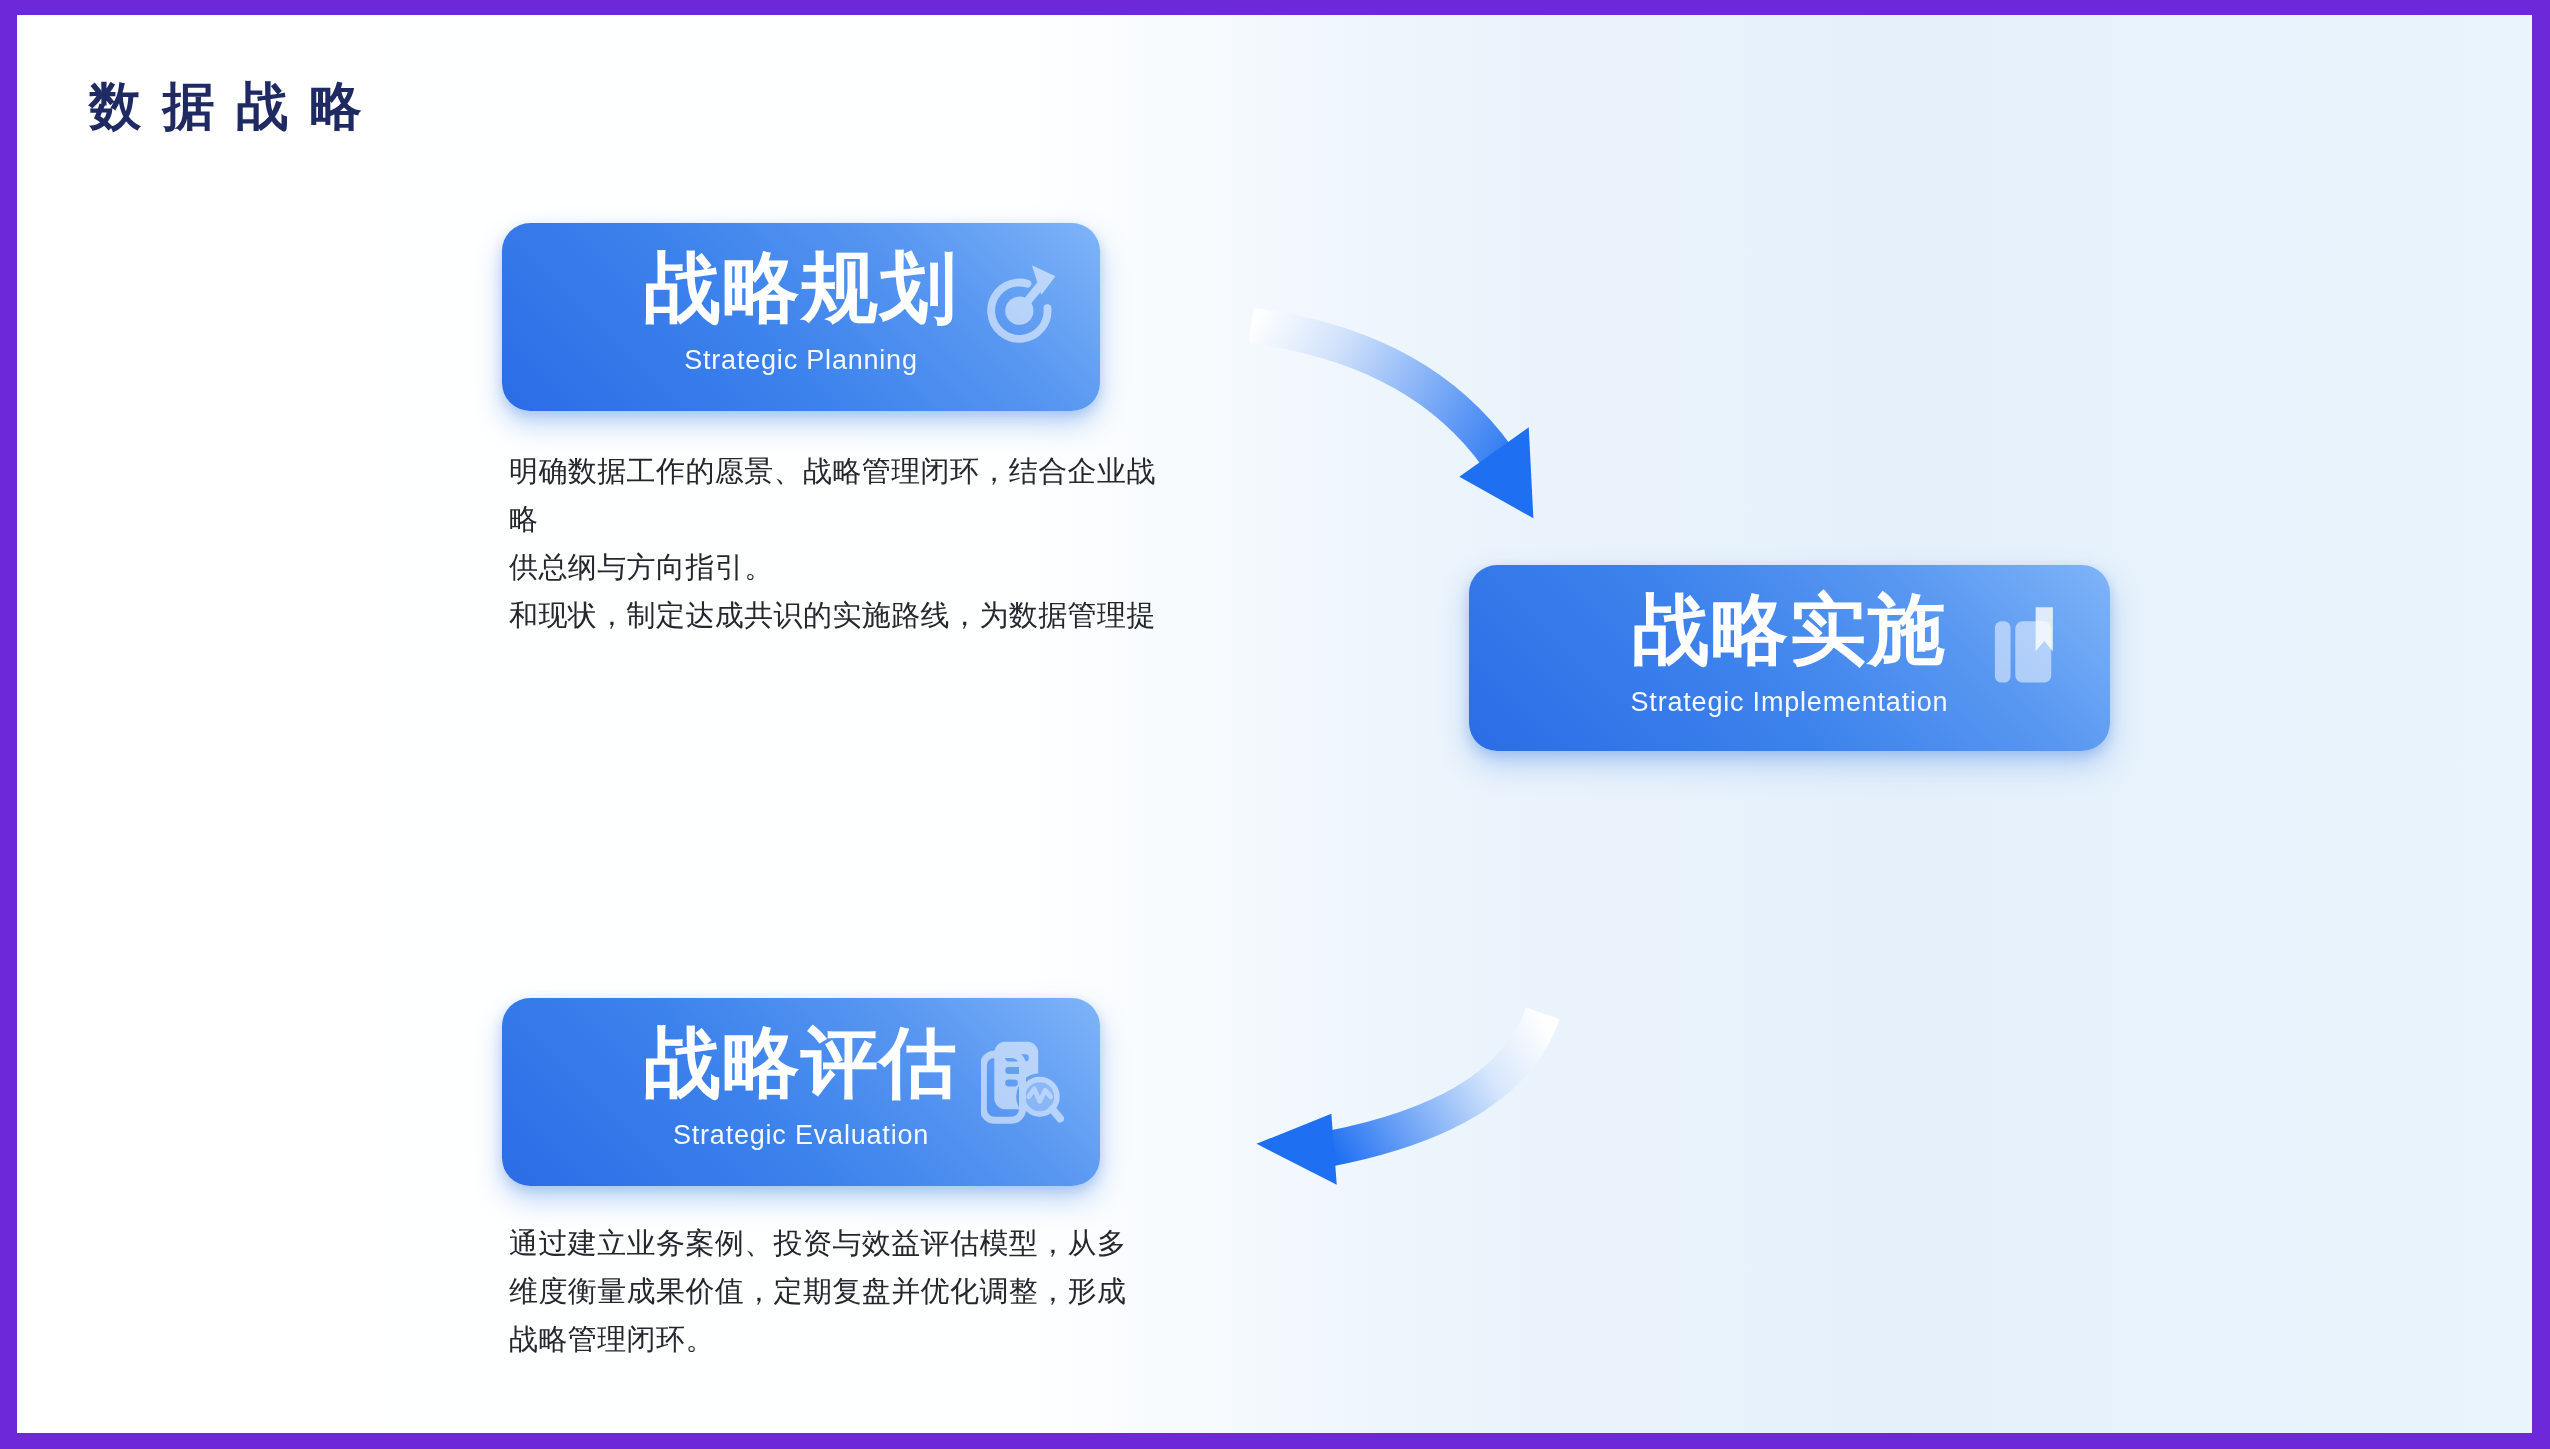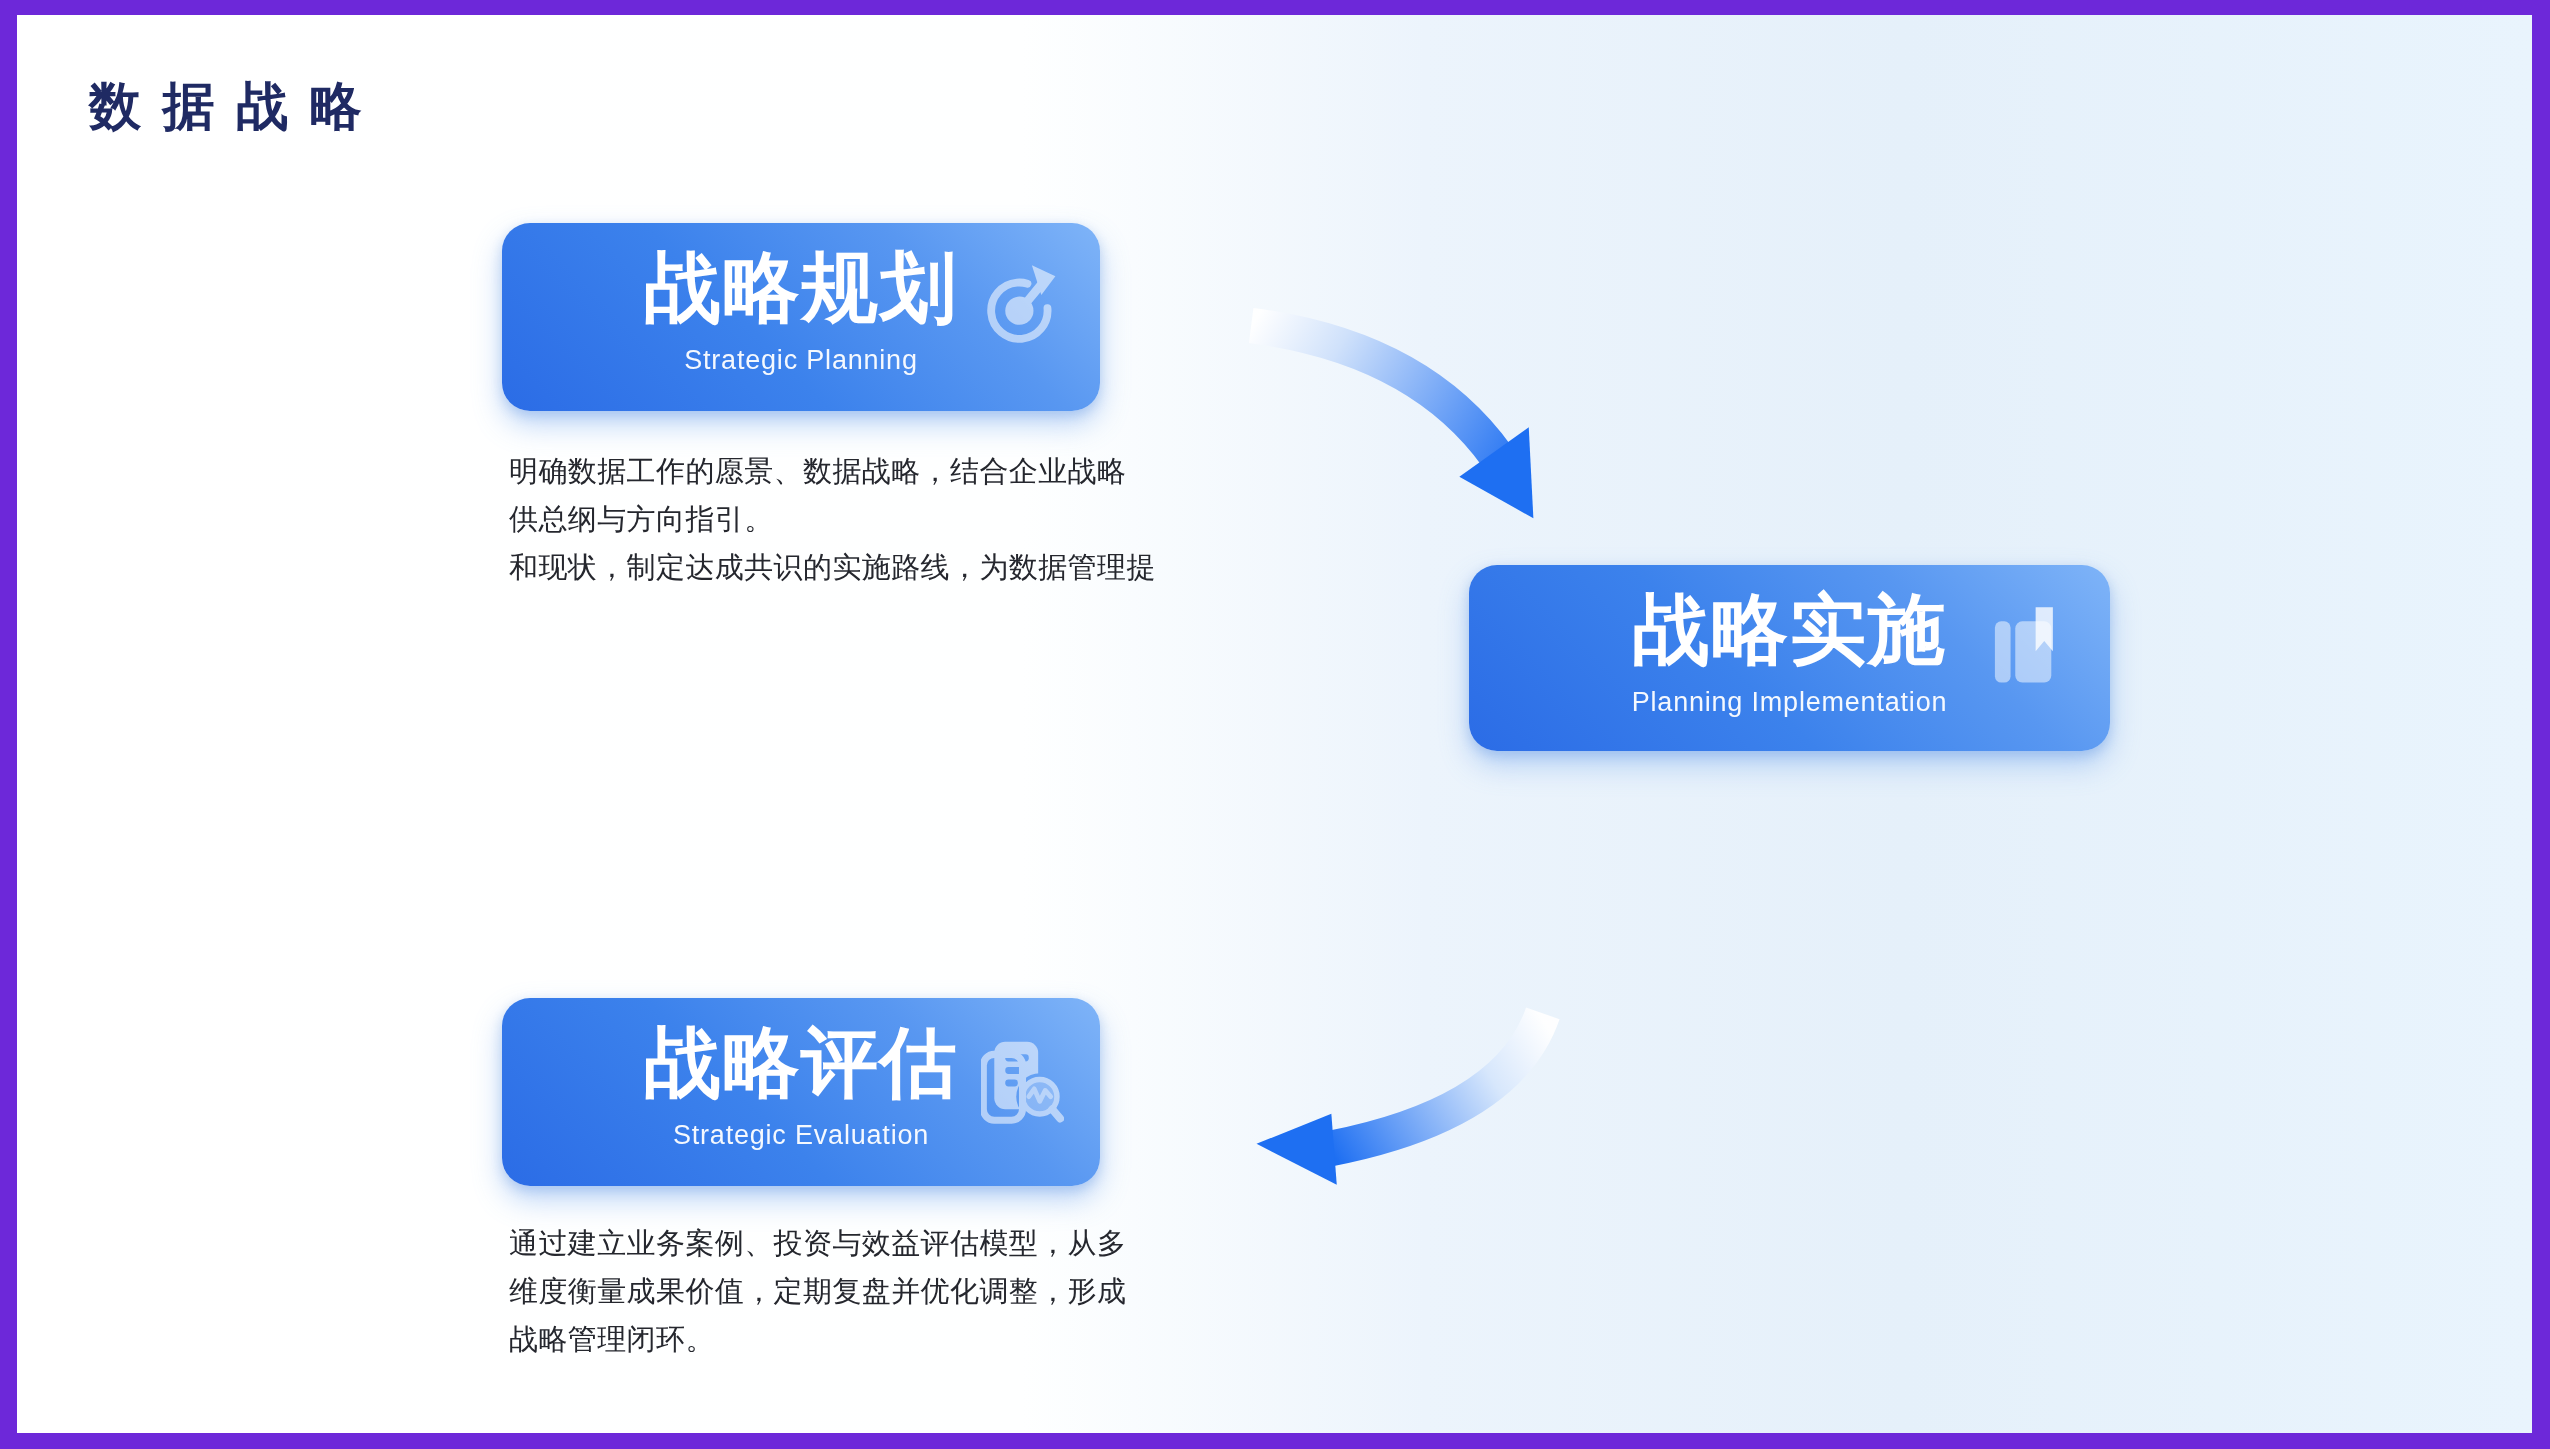--- a/index.html
+++ b/index.html
@@ -64,21 +64,21 @@
           <circle cx="48" cy="66" r="36" fill="none" stroke="#ffffff" stroke-width="10" stroke-dasharray="183 43" stroke-linecap="round" transform="rotate(-5 48 66)"></circle>
           <circle cx="48" cy="66" r="18"></circle>
           <polygon points="64,8 94,22 76,46"></polygon>
           <path d="M78 30 L50 64" stroke="#ffffff" stroke-width="11" stroke-linecap="round" fill="none"></path>
         </g>
       </svg>
     </div>
 
     <div class="card card-implementation">
       <div class="card-title-zh">战略实施</div>
-      <div class="card-title-en">Planning Implementation</div>
+      <div class="card-title-en">Strategic Implementation</div>
       <svg class="card-icon" viewBox="0 0 104 120">
         <g fill="#ffffff">
           <rect x="4" y="26" width="20" height="78" rx="8" opacity="0.5"></rect>
           <rect x="30" y="26" width="46" height="78" rx="9" opacity="0.5"></rect>
           <polygon points="56,8 78,8 78,64 67,51 56,64" opacity="0.78"></polygon>
         </g>
       </svg>
     </div>
 
     <div class="card card-evaluation">
@@ -123,21 +123,21 @@
           <stop offset="0" stop-color="#ffffff" stop-opacity="0.95"></stop>
           <stop offset="0.3" stop-color="#d7e7fc"></stop>
           <stop offset="1" stop-color="#1e6ff2"></stop>
         </linearGradient>
       </defs>
       <path d="M 1977 1294 Q 1932 1424 1702 1469" stroke="url(#ag2)" stroke-width="46" fill="none"></path>
       <polygon points="1703,1424 1710,1516 1606,1463" fill="#1e6ff2"></polygon>
     </svg>
 
     <div class="desc desc-planning">
-      <div>明确数据工作的愿景、数据战略，结合企业战略</div>
+      <div>明确数据工作的愿景、战略管理闭环，结合企业战略</div>
       <div>供总纲与方向指引。</div>
       <div>和现状，制定达成共识的实施路线，为数据管理提</div>
     </div>
 
 
     <div class="desc desc-evaluation">
       <div>通过建立业务案例、投资与效益评估模型，从多</div>
       <div>维度衡量成果价值，定期复盘并优化调整，形成</div>
       <div>战略管理闭环。</div>
     </div>

